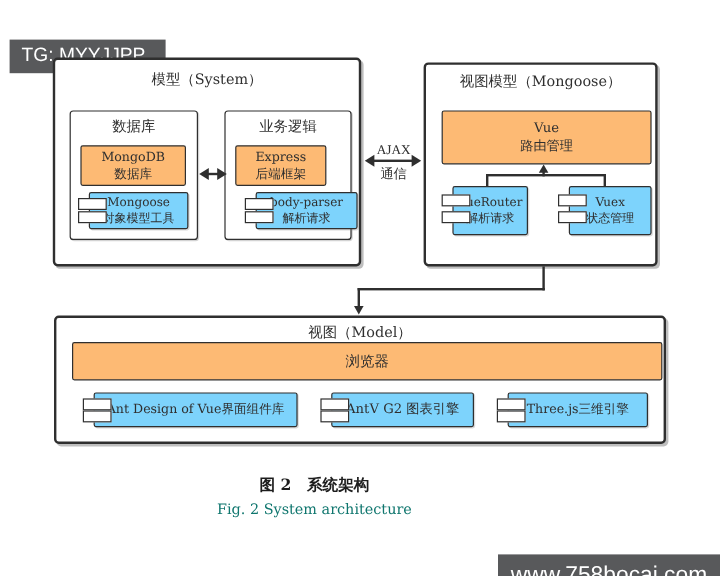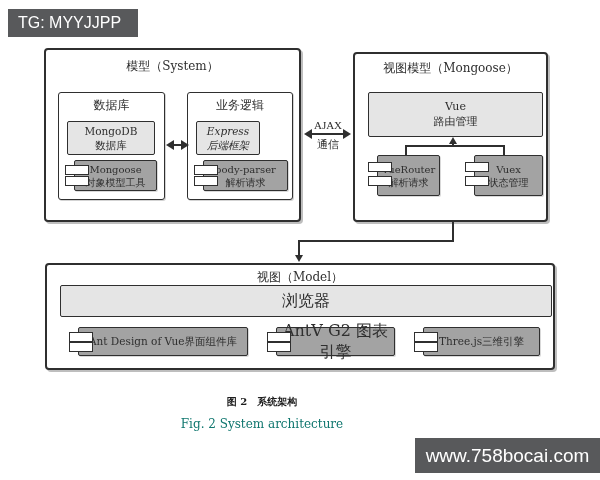--- a/index.html
+++ b/index.html
@@ -13,52 +13,53 @@
   }
   .abs { position: absolute; }
 
   
   .banner {
     background: #58595b;
     color: #ffffff;
     font-family: "Liberation Sans", "DejaVu Sans", sans-serif;
     display: flex;
     align-items: center;
+    margin-top: 24px;
   }
   .banner-top  { left: 8px;  top: 9px;  width: 130px; height: 28px; font-size: 16px; padding-left: 10px; }
   .banner-bottom { left: 415px; top: 438px; width: 185px; height: 35px; font-size: 19px; justify-content: center; }
 
   
   .group-box {
     background: #fff;
     border: 2px solid #2f2f2f;
     border-radius: 4px;
     box-shadow: 2px 2px 0 rgba(110,110,110,0.45);
   }
   
   .inner-box {
-    background: #e5e5e5;
+    background: #fdba74;
     border: 1.5px solid #2f2f2f;
     border-radius: 2px;
     display: flex; flex-direction: column;
     align-items: center; justify-content: center;
     text-align: center;
     font-size: 10.5px; line-height: 1.35;
   }
   .sub-box {
     background: #fff;
     border: 1.5px solid #2f2f2f;
     border-radius: 3px;
     box-shadow: 1px 1px 0 rgba(130,130,130,0.35);
   }
   .box-title { text-align: center; font-size: 12px; }
 
   
   .comp {
-    background: #a3a3a3;
+    background: #7dd3fc;
     border: 1.5px solid #2f2f2f;
     border-radius: 2px;
     display: flex; flex-direction: column;
     align-items: center; justify-content: center;
     text-align: center;
     font-size: 10px; line-height: 1.3;
     box-shadow: 1px 1px 0 rgba(130,130,130,0.3);
   }
   .comp::before, .comp::after {
     content: "";
@@ -75,21 +76,21 @@
   .hline { background: #2f2f2f; height: 2px; }
   .vline { background: #2f2f2f; width: 2px; }
   .tri { width: 0; height: 0; border-style: solid; }
   .tri-left  { border-width: 5px 8px 5px 0; border-color: transparent #2f2f2f transparent transparent; }
   .tri-right { border-width: 5px 0 5px 8px; border-color: transparent transparent transparent #2f2f2f; }
   .tri-up    { border-width: 0 4.5px 7px 4.5px; border-color: transparent transparent #2f2f2f transparent; }
   .tri-down  { border-width: 7px 4.5px 0 4.5px; border-color: #2f2f2f transparent transparent transparent; }
 
   .conn-label { font-size: 11px; text-align: center; }
 
-  .caption-zh { font-size: 10px; font-weight: bold; text-align: center; color: #1d1d1d; }
+  .caption-zh { font-size: 13px; font-weight: bold; text-align: center; color: #1d1d1d; }
   .caption-en { font-size: 12px; text-align: center; color: #0f766e; }
 </style>
 </head>
 <body>
 
 <div class="abs banner banner-top">
   <span>TG: MYYJJPP</span>
 </div>
 <div class="abs banner banner-bottom">
   <span>www.758bocai.com</span>
@@ -107,26 +108,26 @@
 </div>
 
 <div class="abs comp" style="left:74px; top:160px; width:83px; height:31px;">
   <span>Mongoose</span>
   <span>对象模型工具</span>
 </div>
 
 <div class="abs sub-box" style="left:187px; top:92px; width:106px; height:108px;"></div>
 <div class="abs box-title" style="left:187px; top:97px; width:106px;">业务逻辑</div>
 
-<div class="abs inner-box" style="left:196px; top:121px; width:64px; height:34px;font-style:italic;">
+<div class="abs inner-box" style="left:196px; top:121px; width:76px; height:34px;">
   <span>Express</span>
   <span>后端框架</span>
 </div>
 
-<div class="abs comp" style="left:203px; top:160px; width:85px; height:31px;">
+<div class="abs comp" style="left:213px; top:160px; width:85px; height:31px;">
   <span>body-parser</span>
   <span>解析请求</span>
 </div>
 
 <div class="abs tri tri-left" style="left:166px; top:140px;"></div>
 <div class="abs hline" style="left:172px; top:144px; width:10px;"></div>
 <div class="abs tri tri-right" style="left:181px; top:140px;"></div>
 
 <div class="abs conn-label" style="left:300px; top:119px; width:56px;font-family:Liberation Serif, serif;">AJAX</div>
 <div class="abs tri tri-left" style="left:304px; top:129px;"></div>
@@ -159,29 +160,29 @@
 </div>
 
 <div class="abs vline" style="left:452px; top:222px; height:20px;"></div>
 <div class="abs hline" style="left:298px; top:240px; width:156px;"></div>
 <div class="abs vline" style="left:298px; top:240px; height:16px;"></div>
 <div class="abs tri tri-down" style="left:295px; top:255px;"></div>
 
 <div class="abs group-box" style="left:45px; top:263px; width:510px; height:107px;"></div>
 <div class="abs box-title" style="left:45px; top:269px; width:510px;">视图（Model）</div>
 
-<div class="abs inner-box" style="left:60px; top:285px; width:492px; height:32px; font-size:16px;">
+<div class="abs inner-box" style="left:60px; top:285px; width:492px; height:32px; font-size:12px;">
   <span>浏览器</span>
 </div>
 
 <div class="abs comp" style="left:78px; top:327px; width:170px; height:29px; font-size:10.5px;">
   <span>Ant Design of Vue界面组件库</span>
 </div>
 
-<div class="abs comp" style="left:276px; top:327px; width:119px; height:29px; font-size:16px;">
+<div class="abs comp" style="left:276px; top:327px; width:119px; height:29px; font-size:11px;">
   <span>AntV G2 图表引擎</span>
 </div>
 
 <div class="abs comp" style="left:423px; top:327px; width:117px; height:29px; font-size:10.5px;">
   <span>Three.js三维引擎</span>
 </div>
 
 <div class="abs caption-zh" style="left:62px; top:395px; width:400px;">图 2　系统架构</div>
 <div class="abs caption-en" style="left:62px; top:417px; width:400px;">Fig. 2 System architecture</div>
 

